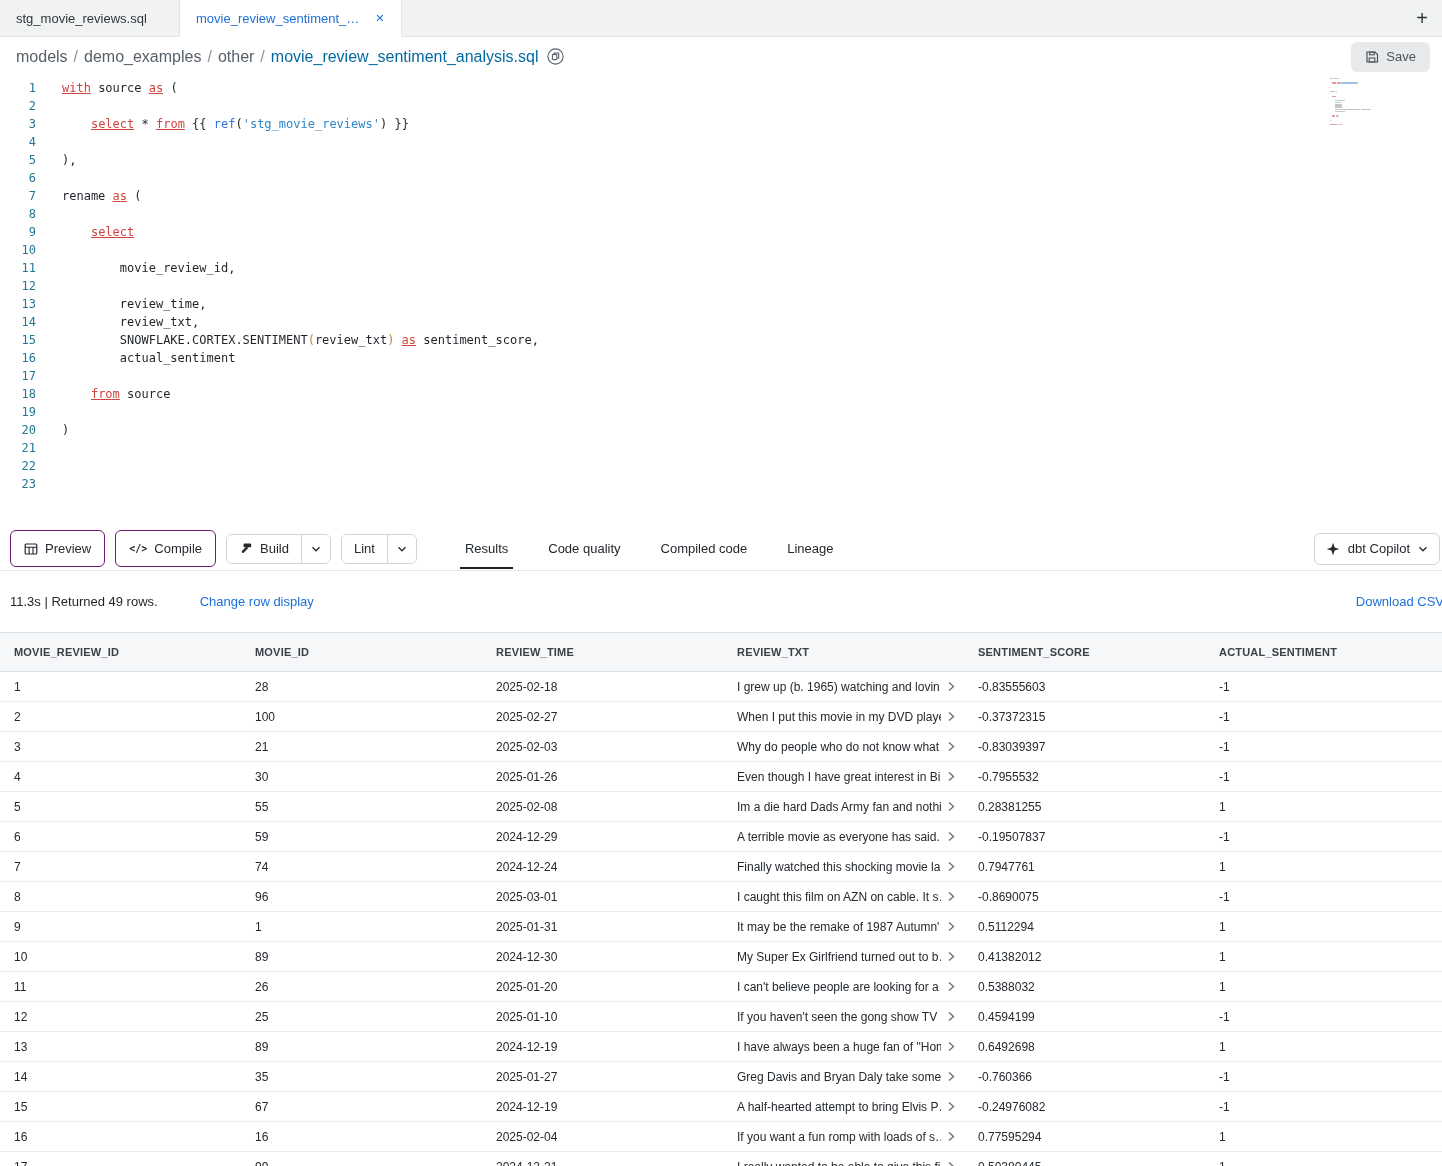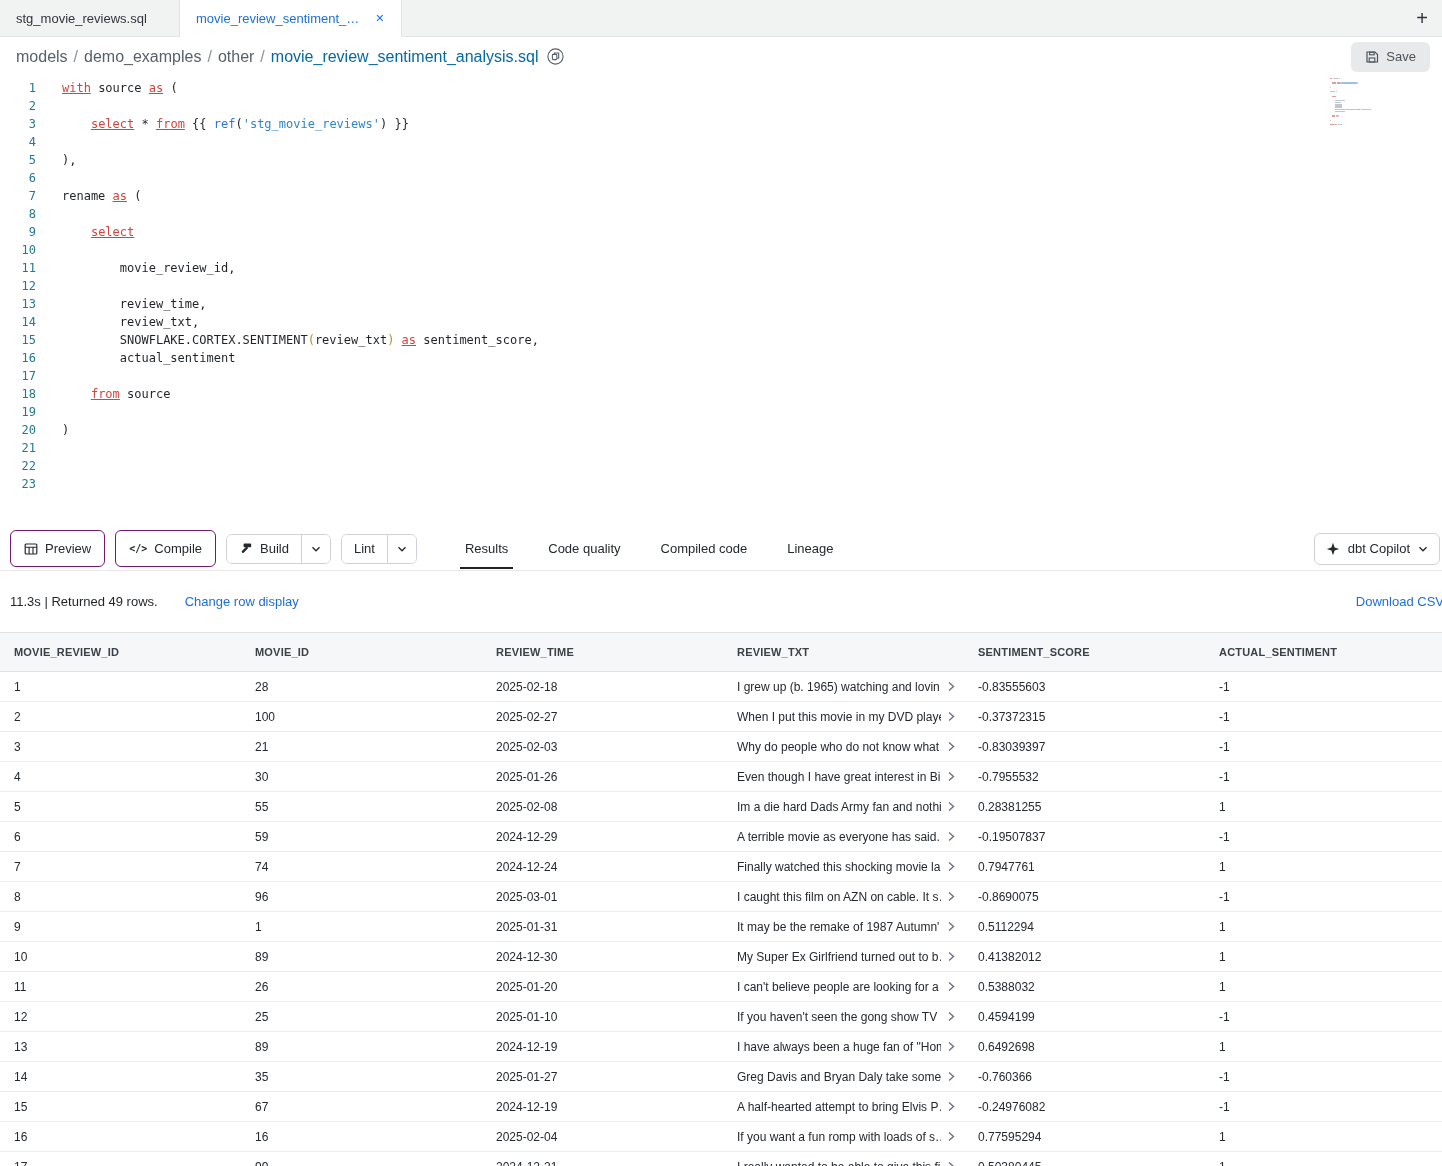--- a/index.html
+++ b/index.html
@@ -64,21 +64,21 @@
   .rtab{display:flex;align-items:center;padding:0 5px;margin:1px 15px;font-size:13px;color:#24292e;
     position:relative;cursor:pointer;white-space:nowrap;}
   .rtab.active::after{content:"";position:absolute;left:0;right:0;bottom:0;height:2px;background:#1f2328;}
   .copilot{margin-left:auto;align-self:center;display:flex;align-items:center;gap:8px;height:32px;
     padding:0 11px;border:1px solid #cfd3d8;border-radius:6px;background:#fff;font-size:13px;
     color:#24292e;cursor:pointer;font-family:inherit;}
 
   
   .statusbar{height:61px;display:flex;align-items:center;padding:0 0 0 10px;font-size:13px;color:#1f2328;}
   .link{color:#1d6fd8;cursor:pointer;white-space:nowrap;}
-  .crd{margin-left:27px;}
+  .crd{margin-left:42px;}
   .dl{margin-left:auto;margin-right:-2px;}
 
   
   .grid-header,.trow{display:grid;grid-template-columns:241px 241px 241px 241px 241px 1fr;}
   .grid-header{height:40px;background:#f6f7f8;border-top:1px solid #dfe2e5;border-bottom:1px solid #dfe2e5;align-items:center;}
   .hcell{font-size:11px;font-weight:600;color:#3a4149;padding-left:14px;letter-spacing:0.2px;white-space:nowrap;overflow:hidden;}
   .trow{height:30px;align-items:center;border-bottom:1px solid #ecedee;}
   .tcell{font-size:12px;color:#24292e;padding-left:14px;white-space:nowrap;overflow:hidden;
     display:flex;align-items:center;}
   .txt-cell{padding-right:8px;}

